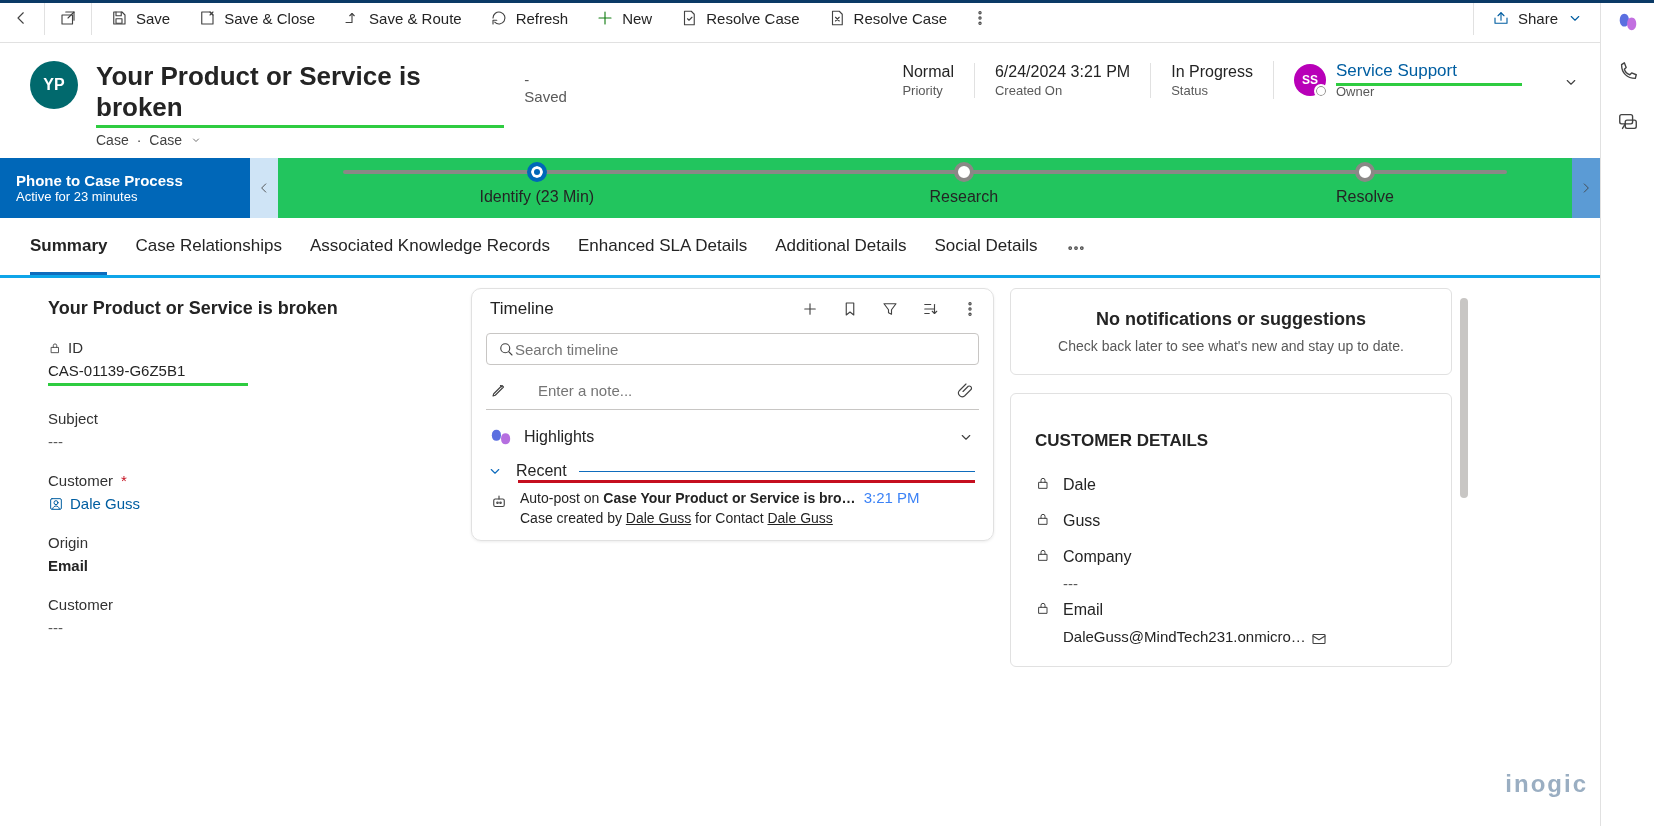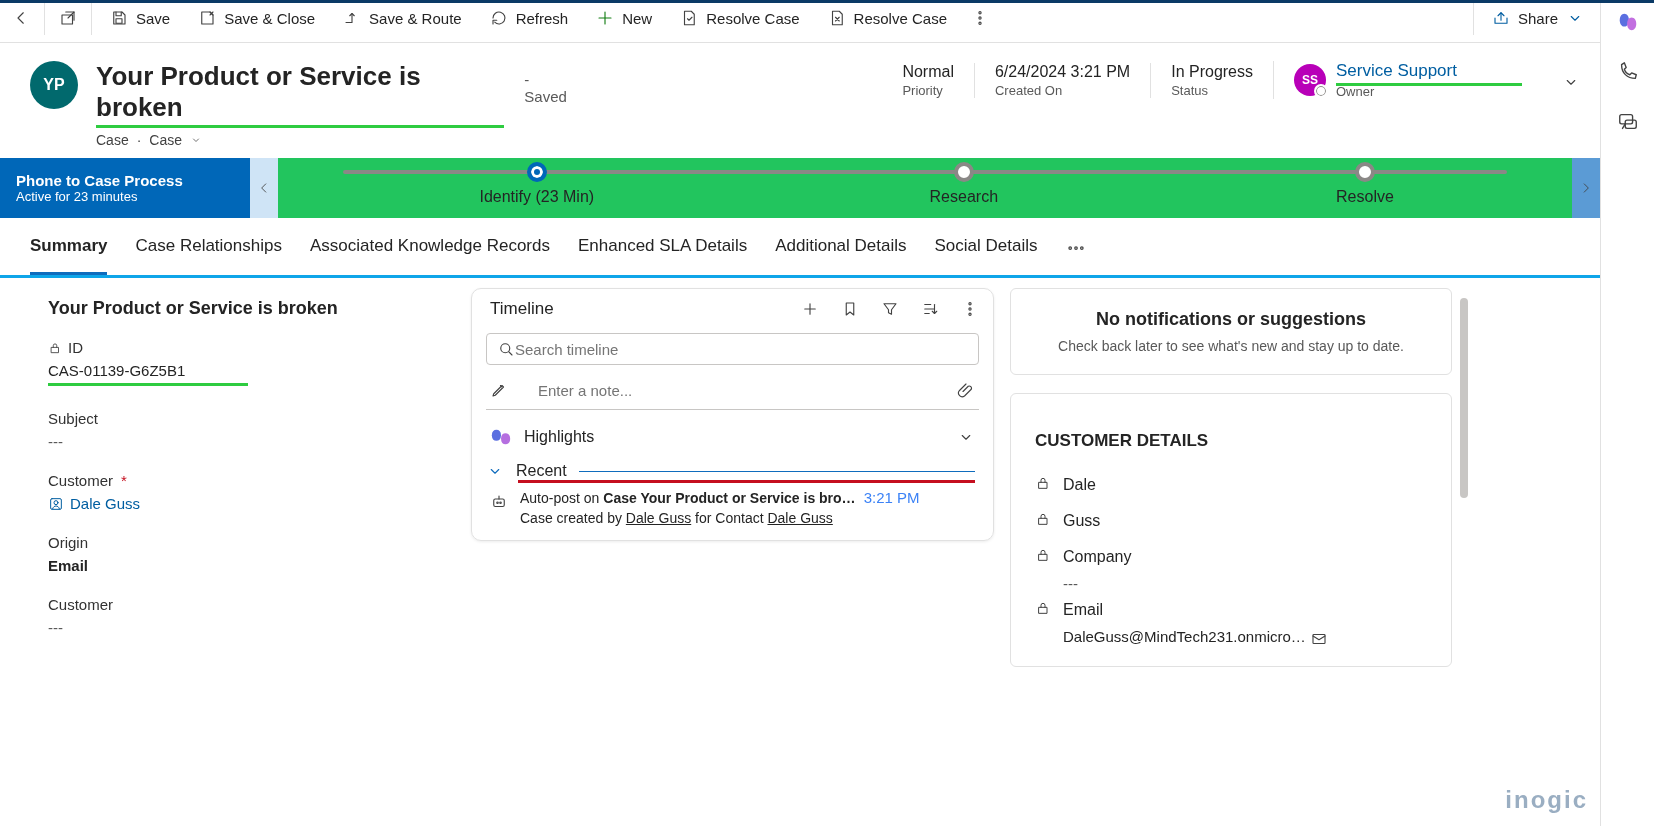--- a/index.html
+++ b/index.html
@@ -107,21 +107,21 @@
   .cfield .lock { width:16px; color:#595959; }
   .cfield-sub { padding-left:28px; font-size:15px; }
 
   .scrollthumb { position:absolute; right:2px; top:10px; width:8px; height:200px; background:#c8c6c4; border-radius:4px; }
 
   svg { stroke:#424242; stroke-width:1.5; fill:none; stroke-linecap:round; stroke-linejoin:round;}
   .plus svg { stroke:#107c10; }
   .share-icon svg { stroke:#005ea1; }
   .null { color:#595959; }
 
-  .watermark { position:absolute; right:66px; bottom:12px; font-size:24px; font-weight:600; letter-spacing:2px; color:#9aaec2; pointer-events:none; }
+  .watermark { position:absolute; right:66px; bottom:28px; font-size:24px; font-weight:600; letter-spacing:2px; color:#9aaec2; pointer-events:none; }
 
 </style>
 </head>
 <body>
 
 <div class="app">
   <div class="main-pane">
 
     <div class="cmdbar">
       <button class="cmd-btn icon-only">

